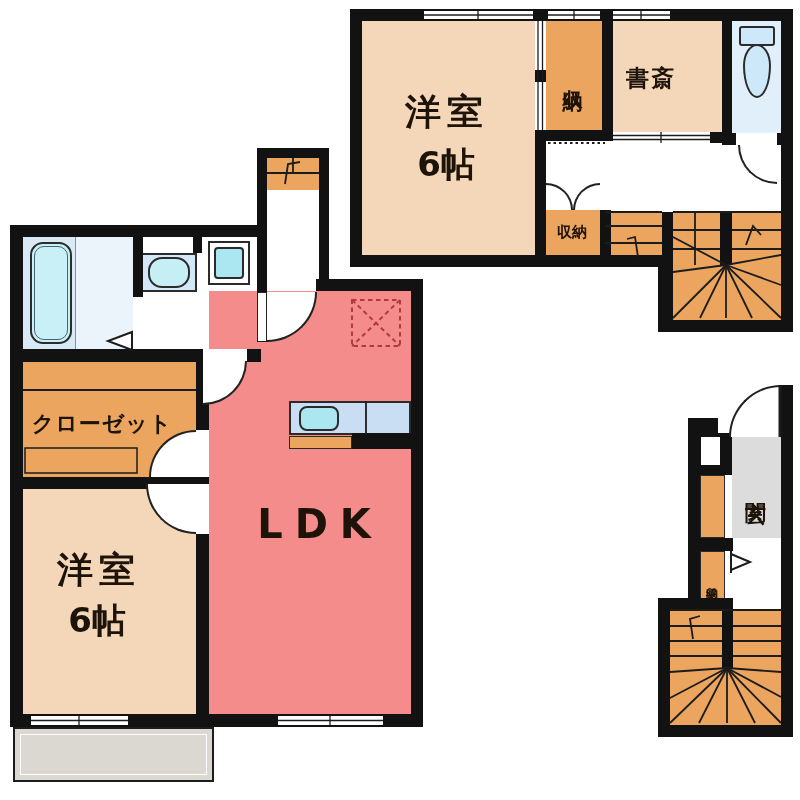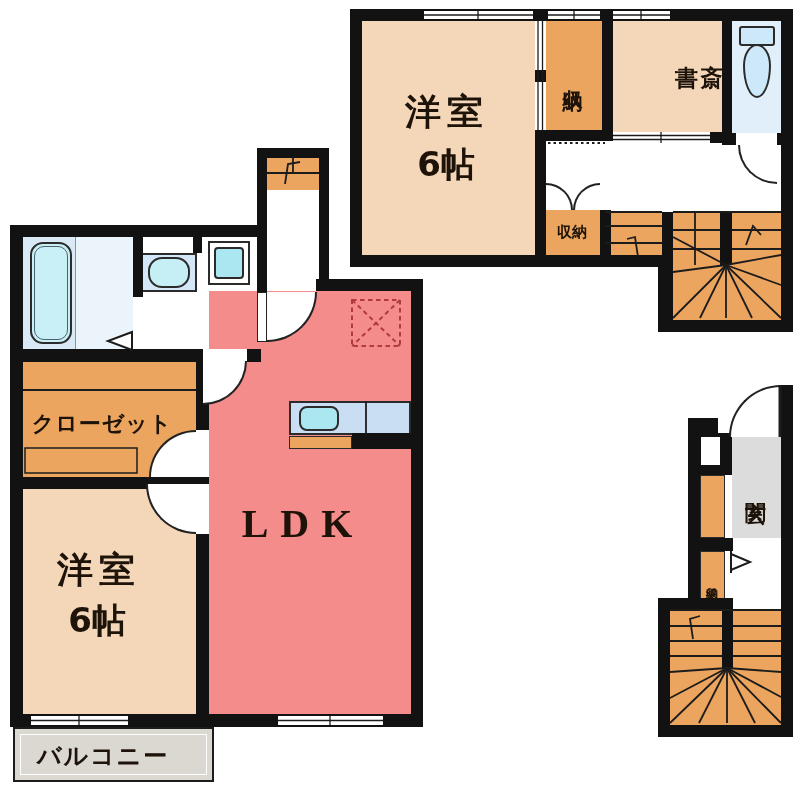--- a/index.html
+++ b/index.html
@@ -228,25 +228,24 @@
 
     <g>
       <line x1="731" y1="551" x2="731" y2="573" stroke="#1c1c1c" stroke-width="2"></line>
       <polygon points="731,554 750,562 731,570" fill="#ffffff" stroke="#1c1c1c" stroke-width="2"></polygon>
     </g>
   </svg>
 
   <div class="lbl" style="left:447px;top:112px;font-size:36px;letter-spacing:6px;">洋室</div>
   <div class="lbl" style="left:446px;top:164px;font-size:34px;">6帖</div>
   <div class="lbl vlbl" style="left:573px;top:76px;font-size:20px;">収納</div>
-  <div class="lbl" style="left:700px;top:78px;font-size:23px;letter-spacing:2px;">書斎</div>
+  <div class="lbl" style="left:651px;top:78px;font-size:23px;letter-spacing:2px;">書斎</div>
   <div class="lbl" style="left:572px;top:232px;font-size:15px;">収納</div>
 
   <div class="lbl" style="left:102px;top:424px;font-size:22px;letter-spacing:1px;">クローゼット</div>
   <div class="lbl" style="left:99px;top:570px;font-size:36px;letter-spacing:6px;">洋室</div>
   <div class="lbl" style="left:97px;top:620px;font-size:34px;">6帖</div>
-  <div class="lbl" style="left:303px;top:524px;font-size:40px;letter-spacing:12px;font-family:Liberation Serif, serif;">LDK</div>
-  <div class="lbl" style="left:103px;top:756px;font-size:24px;letter-spacing:2px;">バルコニー</div>
+  <div class="lbl" style="left:320px;top:524px;font-size:40px;letter-spacing:12px;">LDK</div>
 
   <div class="lbl vlbl" style="left:755px;top:487px;font-size:21px;">玄関</div>
   <div class="lbl vlbl" style="left:712px;top:578px;font-size:12px;letter-spacing:1px;">収納</div>
 
 </div>
 
 </body></html>

